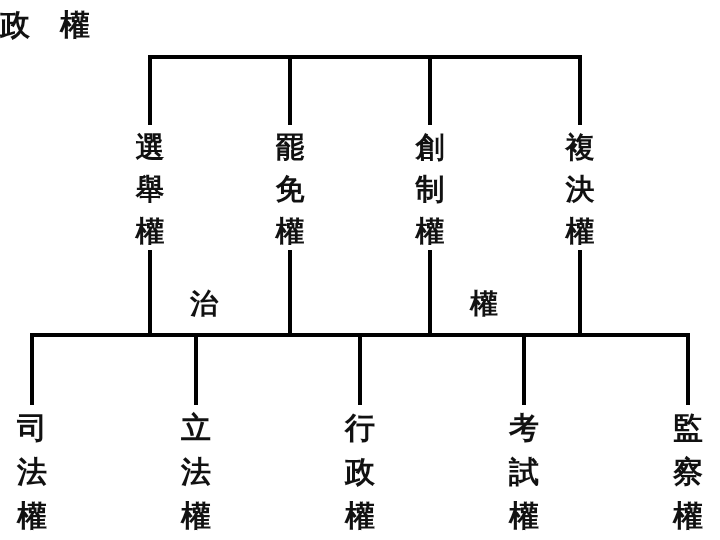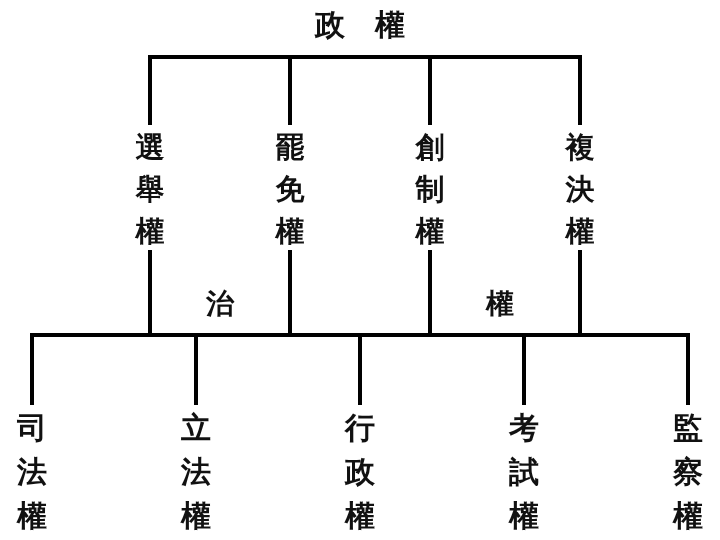--- a/index.html
+++ b/index.html
@@ -27,21 +27,20 @@
   .hbar { height: 4px; }
   .vbar { width: 4px; }
 
   
   .node-text {
     position: absolute;
     color: #111111;
     font-family: Liberation Sans, sans-serif;
     font-weight: 700;
     white-space: pre;
-    text-align: center;
     line-height: 1.0;
   }
 
   
   .title-text {
     font-size: 30px;
     letter-spacing: 0px;
     top: 10px;
     left: 0;
     width: 720px;

